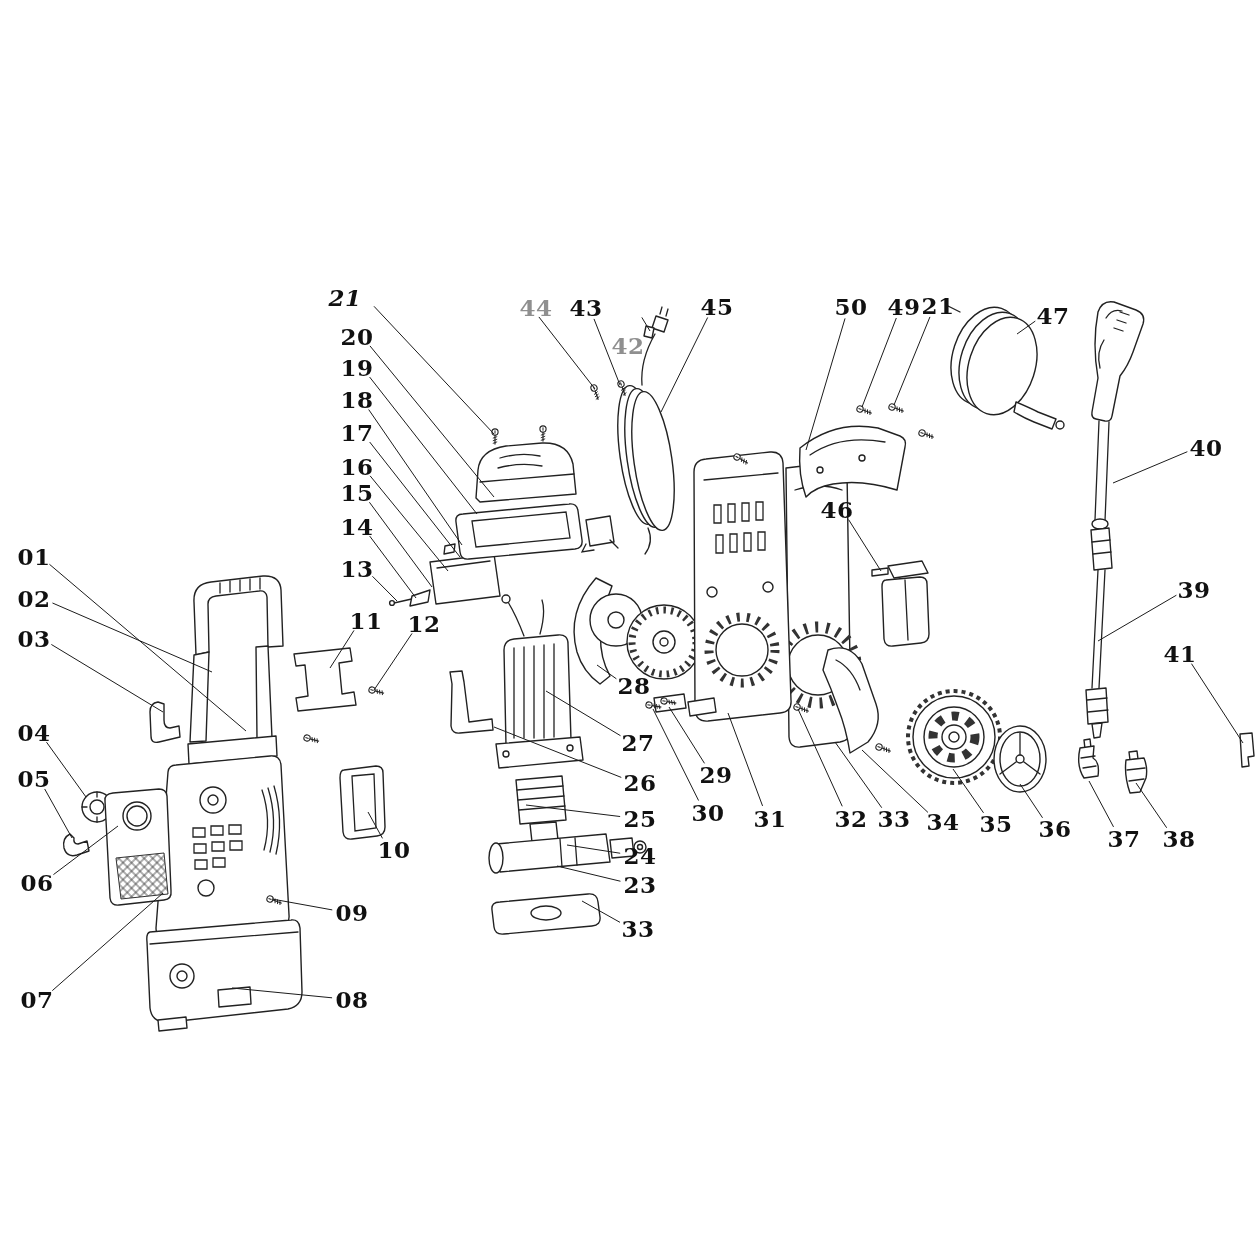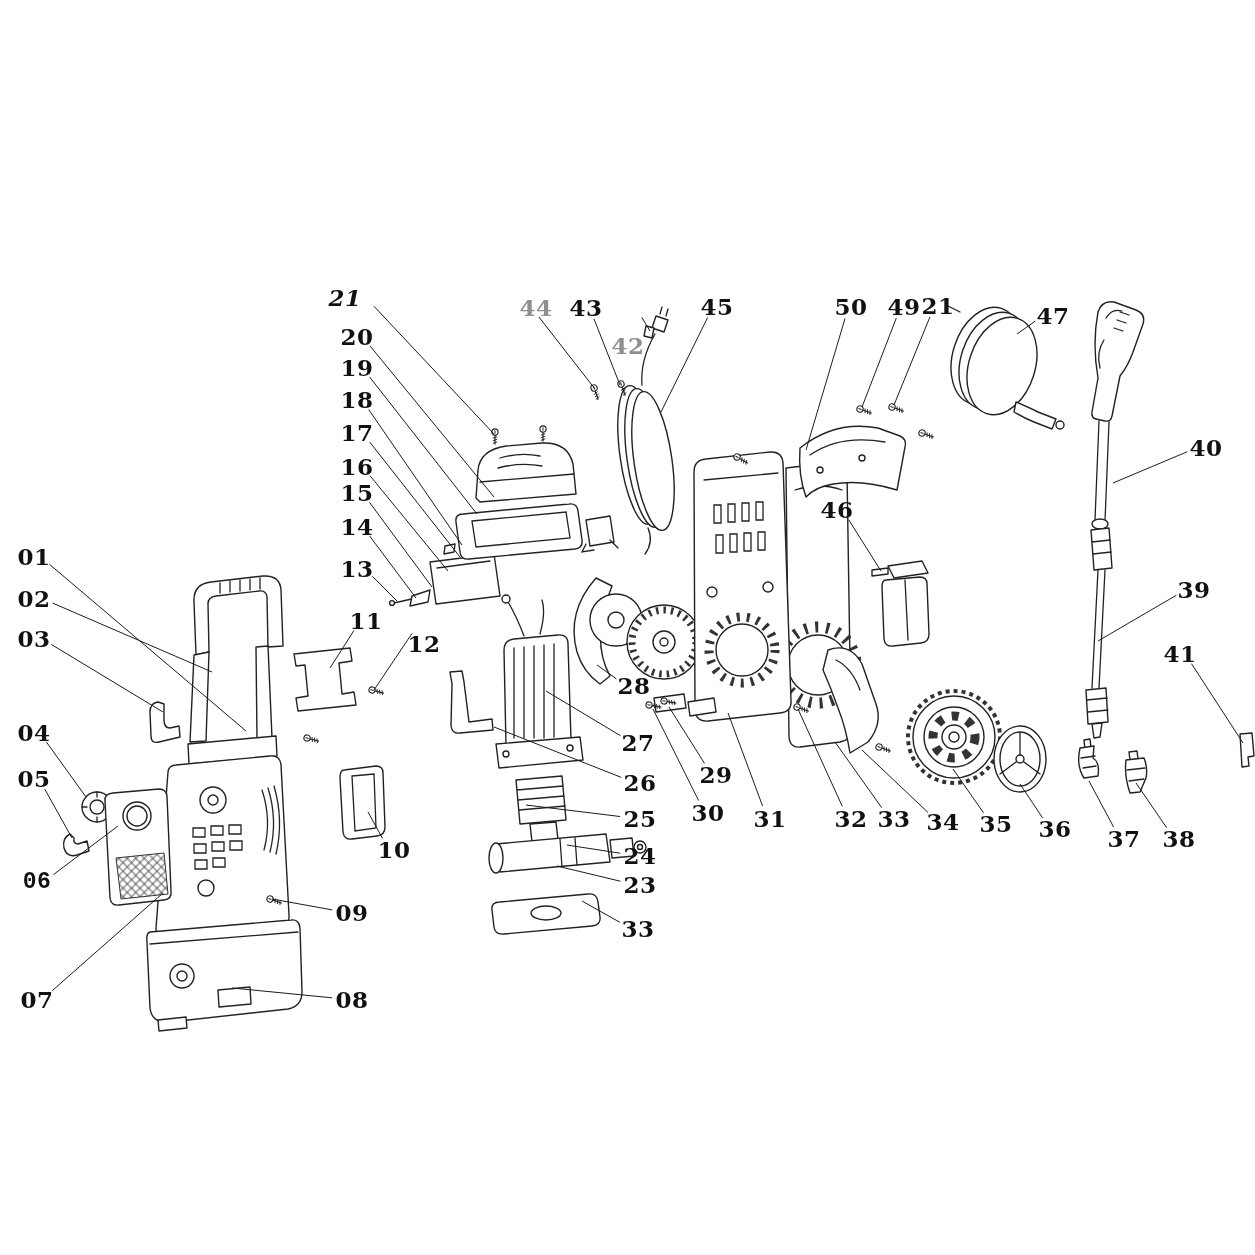--- a/index.html
+++ b/index.html
@@ -313,27 +313,27 @@
         <line x1="845.034500137281" y1="318.40823971445536" x2="806" y2="450" class="leader"></line>
       </g>
   </svg>
 
   <div id="callouts">
       <div class="callout" style="left: 34px; top: 556px;">01</div>
       <div class="callout" style="left: 34px; top: 598px;">02</div>
       <div class="callout" style="left: 34px; top: 638px;">03</div>
       <div class="callout" style="left: 34px; top: 732px;">04</div>
       <div class="callout" style="left: 34px; top: 778px;">05</div>
-      <div class="callout" style="left: 37px; top: 882px; font-family: Liberation Mono, monospace;">06</div>
+      <div class="callout" style="left: 37px; top: 882px;">06</div>
       <div class="callout" style="left: 37px; top: 999px;">07</div>
       <div class="callout" style="left: 352px; top: 999px;">08</div>
       <div class="callout" style="left: 352px; top: 912px;">09</div>
       <div class="callout" style="left: 394px; top: 849px;">10</div>
       <div class="callout" style="left: 366px; top: 620px;">11</div>
-      <div class="callout" style="left: 424px; top: 623px; margin-top: 20px;">12</div>
+      <div class="callout" style="left: 424px; top: 623px;">12</div>
       <div class="callout" style="left: 357px; top: 568px;">13</div>
       <div class="callout" style="left: 357px; top: 526px;">14</div>
       <div class="callout" style="left: 357px; top: 492px;">15</div>
       <div class="callout" style="left: 357px; top: 466px;">16</div>
       <div class="callout" style="left: 357px; top: 432px;">17</div>
       <div class="callout" style="left: 357px; top: 399px;">18</div>
       <div class="callout" style="left: 357px; top: 367px;">19</div>
       <div class="callout" style="left: 357px; top: 336px;">20</div>
       <div class="callout" style="left: 345px; top: 297px; font-style: italic;">21</div>
       <div class="callout" style="left: 638px; top: 928px;">33</div>

